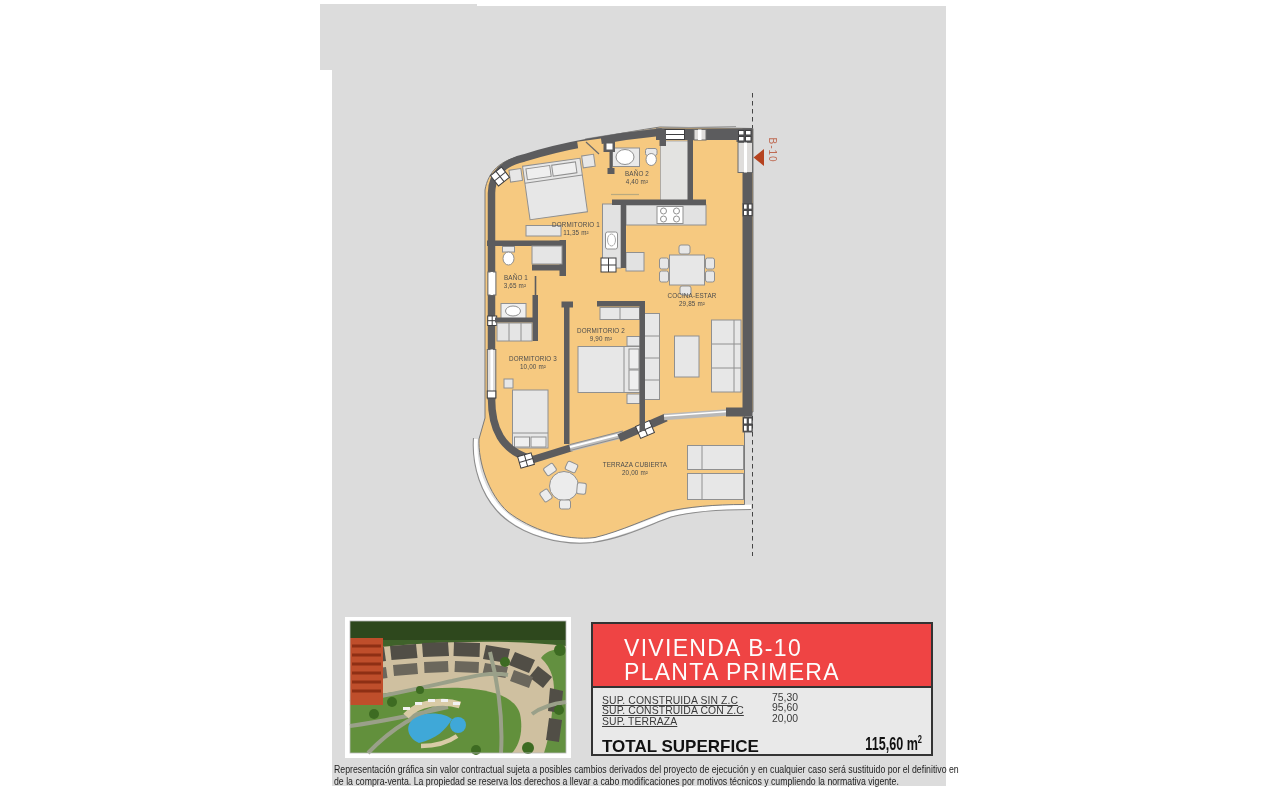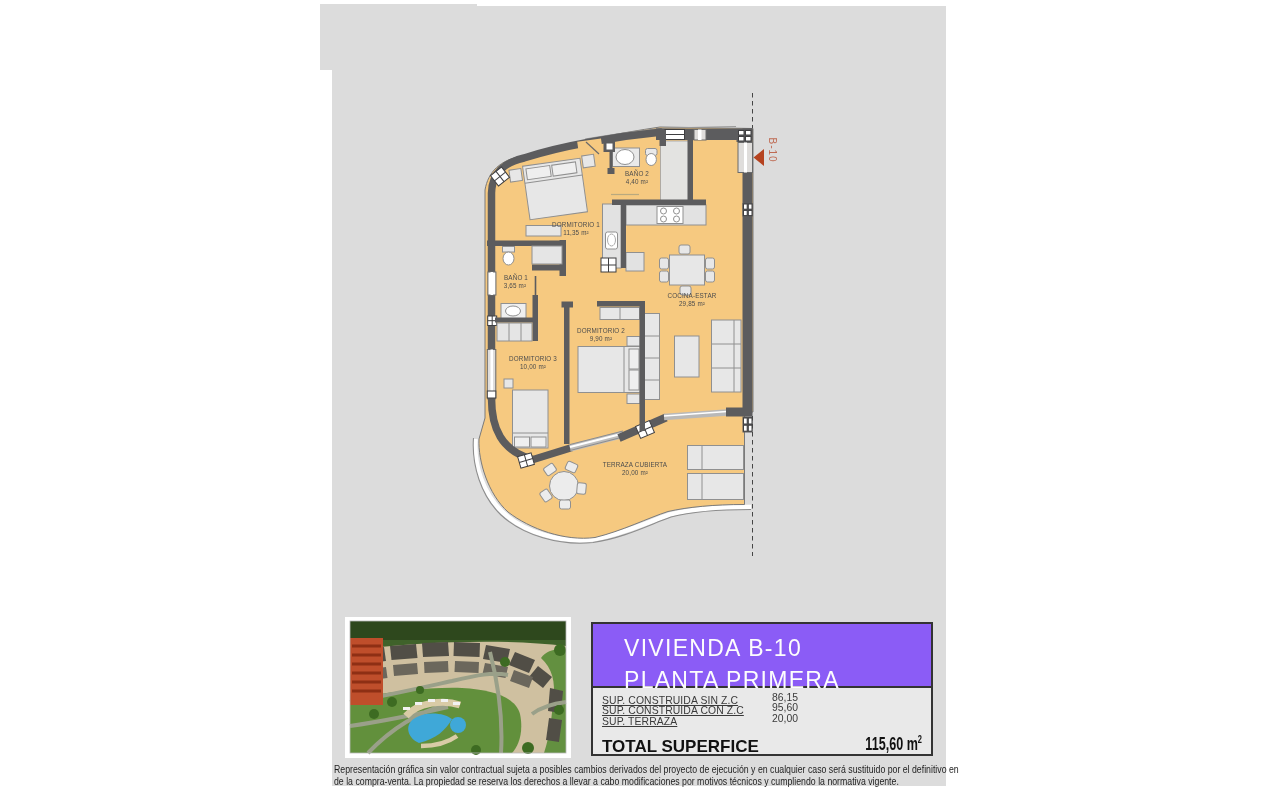--- a/index.html
+++ b/index.html
@@ -2,21 +2,21 @@
 <html><head>
 <meta charset="utf-8">
 <style>
   html,body{margin:0;padding:0;background:#ffffff;width:1280px;height:800px;overflow:hidden;}
   body{font-family:"Liberation Sans", sans-serif;position:relative;}
   .abs{position:absolute;}
   #gray1{left:320px;top:4px;width:157px;height:66px;background:#dcdcdc;}
   #gray2{left:332px;top:6px;width:614px;height:780px;background:#dcdcdc;}
   #photoframe{left:345px;top:617px;width:226px;height:141px;background:#ffffff;}
   #titlebox{left:591px;top:622px;width:342px;height:134px;background:#e9e9e9;border:2px solid #333333;box-sizing:border-box;}
-  #titlehead{left:591px;top:622px;width:342px;height:66px;background:#8b5cf6;border:2px solid #333333;box-sizing:border-box;color:#fdfdfd;}
+  #titlehead{left:591px;top:622px;width:342px;height:66px;background:#ef4444;border:2px solid #333333;box-sizing:border-box;color:#fdfdfd;}
   .t1{position:absolute;left:31px;font-size:23px;letter-spacing:1.3px;white-space:pre;}
   #suplines{left:602px;top:696px;color:#3a3a3a;font-size:10.4px;line-height:10.4px;letter-spacing:0.1px;white-space:pre;text-decoration:underline;}
   #supvals{left:772px;top:693px;color:#3a3a3a;font-size:10.4px;line-height:10.4px;white-space:pre;}
   #totalline{left:602px;top:737px;color:#111111;font-size:17px;font-weight:bold;letter-spacing:0px;}
   #totalval{left:0px;top:733px;width:922px;text-align:right;color:#111111;font-size:18.5px;font-weight:bold;transform:scaleX(0.68);transform-origin:922px 0;}
   #totalval sup{font-size:11px;}
   #disclaimer{left:334px;top:763px;color:#1d1d1d;font-size:11px;line-height:12.4px;white-space:pre;transform:scaleX(0.795);transform-origin:0 0;}
 </style>
 </head>
 <body>
@@ -318,24 +318,24 @@
     <text x="533" y="360.5">DORMITORIO 3</text>
     <text x="533" y="368.5">10,00 m²</text>
     <text x="635" y="466.5">TERRAZA CUBIERTA</text>
     <text x="635" y="474.5">20,00 m²</text>
   </g>
 </svg>
 
 <div class="abs" id="titlebox"></div>
 <div class="abs" id="titlehead">
   <div class="t1" style="top:11px;">VIVIENDA B-10</div>
-  <div class="t1" style="top:35px;margin-top:8px;">PLANTA PRIMERA</div>
+  <div class="t1" style="top:35px;">PLANTA PRIMERA</div>
 </div>
 <div class="abs" id="suplines">SUP. CONSTRUIDA SIN Z.C
 SUP. CONSTRUIDA CON Z.C
 SUP. TERRAZA</div>
-<div class="abs" id="supvals">86,15
+<div class="abs" id="supvals">75,30
 95,60
 20,00</div>
 <div class="abs" id="totalline">TOTAL SUPERFICE</div>
 <div class="abs" id="totalval">115,60 m<sup>2</sup></div>
 <div class="abs" id="disclaimer">Representación gráfica sin valor contractual sujeta a posibles cambios derivados del proyecto de ejecución y en cualquier caso será sustituido por el definitivo en
 de la compra-venta. La propiedad se reserva los derechos a llevar a cabo modificaciones por motivos técnicos y cumpliendo la normativa vigente.</div>
 
 </body></html>

